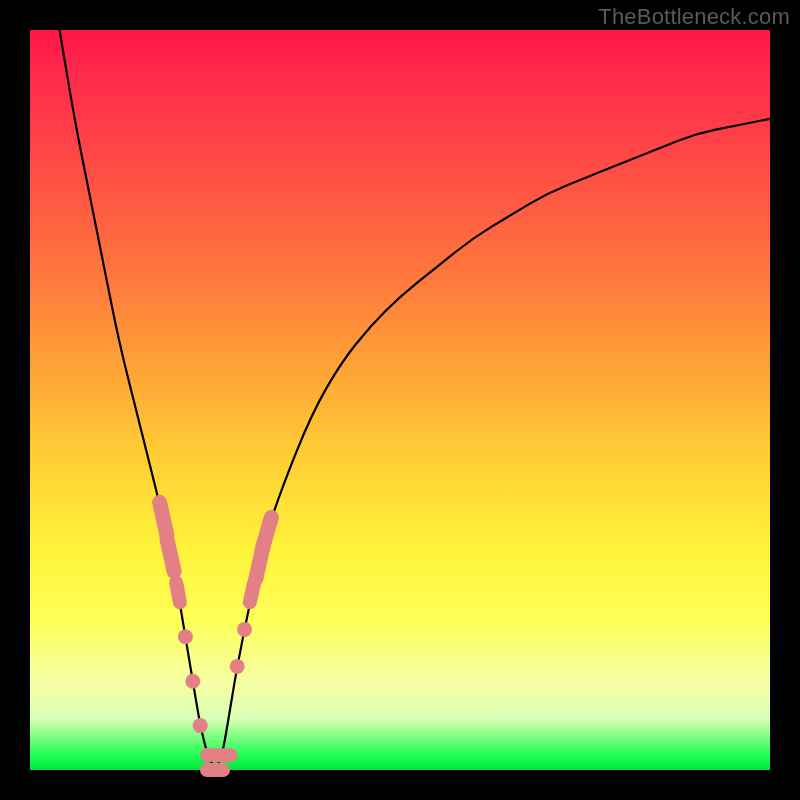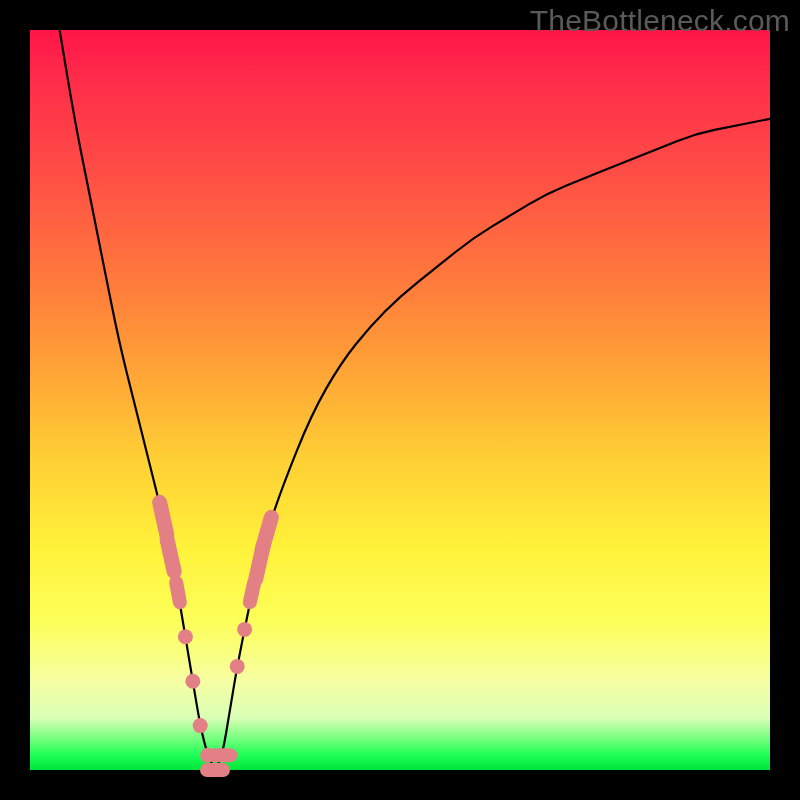--- a/index.html
+++ b/index.html
@@ -40,21 +40,21 @@
       #6cff7a 96%,
       #1eff55 98%,
       #00e53a 100%
     );
   }
   .watermark {
     position: absolute;
     top: 4px;
     right: 10px;
     color: #5a5a5a;
-    font-size: 30px;
+    font-size: 22px;
     font-weight: 500;
     letter-spacing: 0.2px;
     user-select: none;
   }
   svg.curve {
     position: absolute;
     left: 0; top: 0;
     width: 740px;
     height: 740px;
     overflow: visible;

